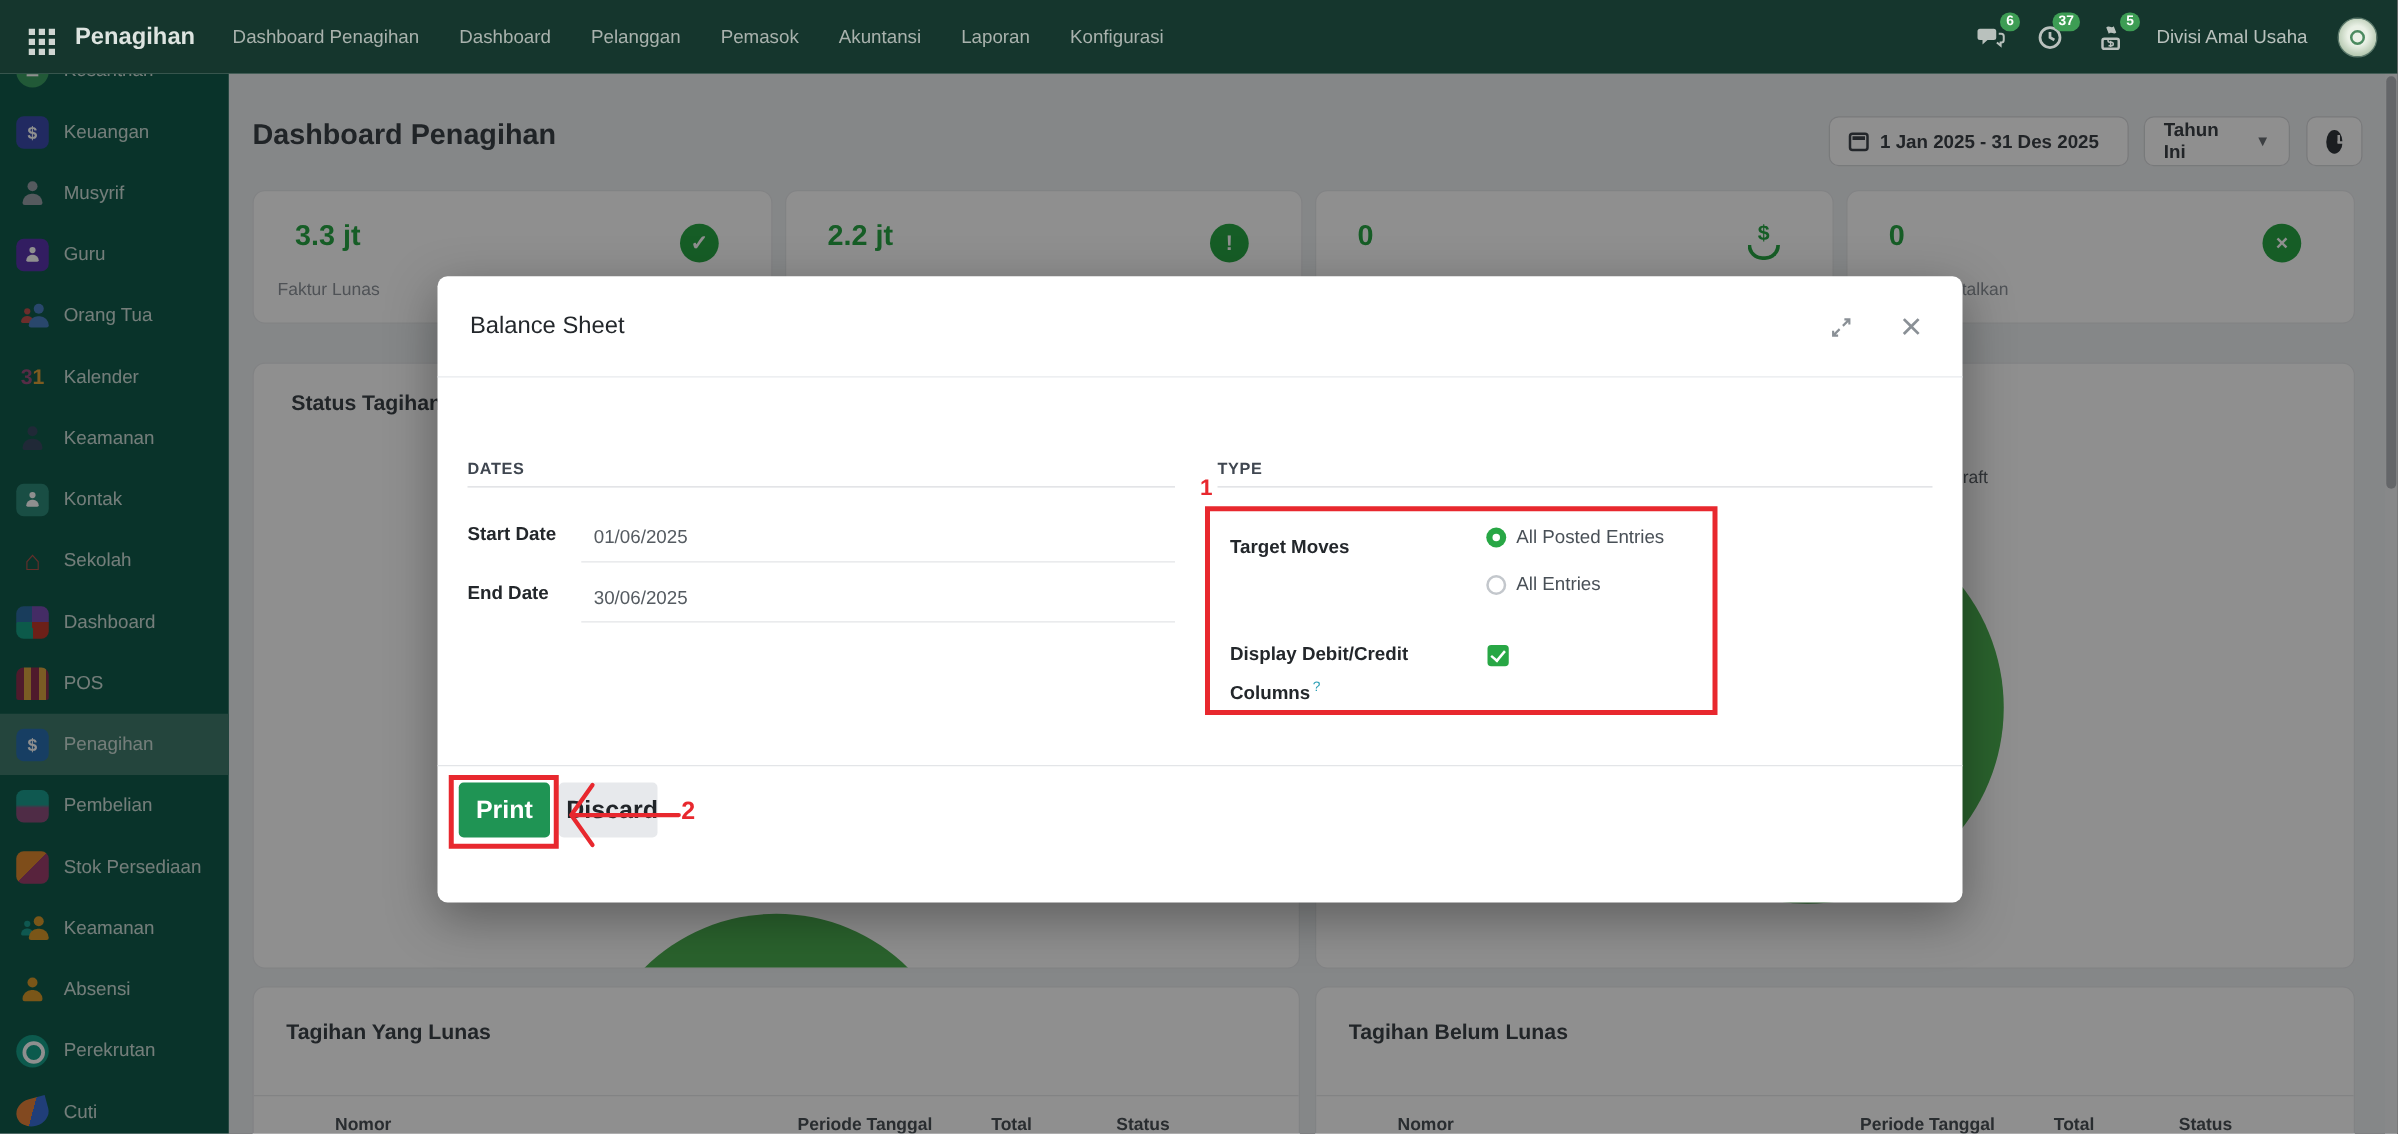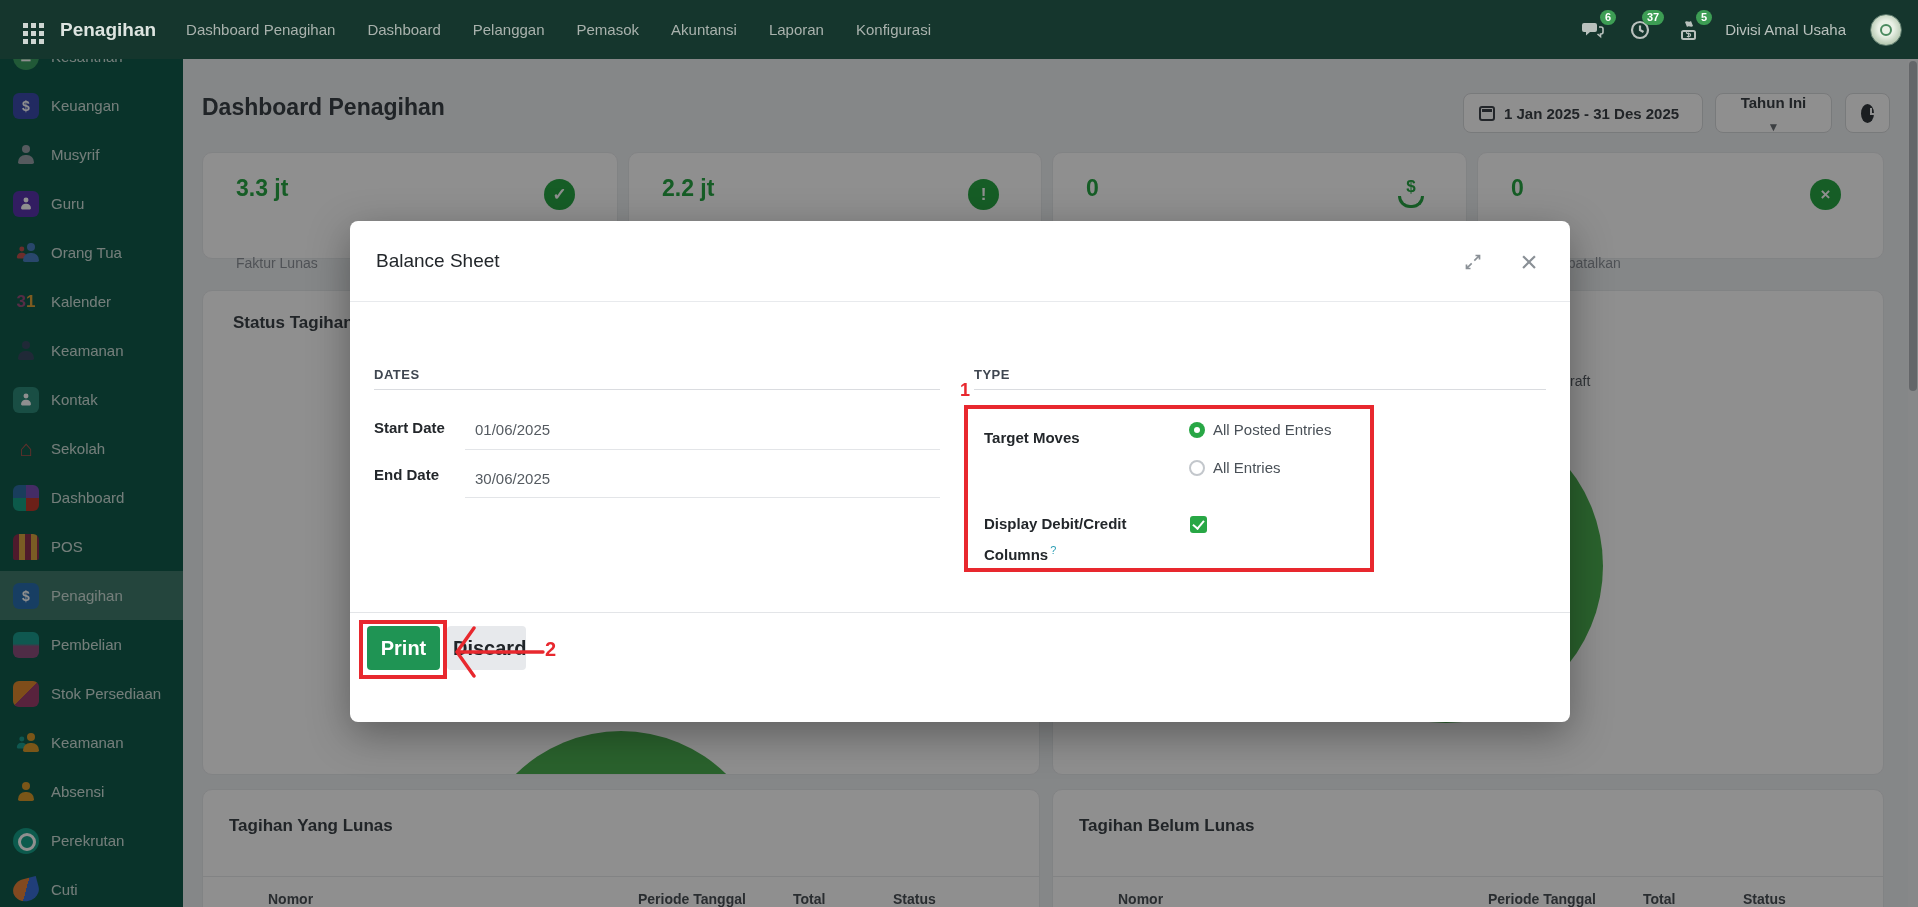--- a/index.html
+++ b/index.html
@@ -42,32 +42,32 @@
   .cal31 b:first-child{color:#9c4f7e;}
   .cal31 b:last-child{color:#e0a23a;}
   .circle-q{border-radius:50%;background:#17a089;position:relative;}
   .circle-q::after{content:"";position:absolute;top:5px;left:5px;width:12px;height:12px;border-radius:50%;border:3px solid #fff;}
 
   
   .page-title{position:absolute;left:202px;top:94px;font-size:23px;font-weight:700;color:#3a4046;z-index:1;}
   .ctl{position:absolute;top:93px;height:40px;background:#fff;border:1px solid #d7d9dc;border-radius:8px;
        display:flex;align-items:center;gap:9px;font-size:15px;font-weight:600;color:#3b4147;z-index:1;cursor:pointer;padding:0 15px;}
   .ctl.date{left:1463px;width:240px;}
-  .ctl.period{left:1715px;width:117px;justify-content:space-between;flex-direction:column;}
+  .ctl.period{left:1715px;width:117px;justify-content:space-between;}
   .ctl.hist{left:1845px;width:45px;justify-content:center;}
   .cal-glyph{width:16px;height:15px;border:2px solid #3f454b;border-radius:3px;position:relative;flex:0 0 16px;}
   .cal-glyph::before{content:"";position:absolute;left:1px;right:1px;top:1px;height:3px;background:#3f454b;}
   .caret{color:#6b7177;font-size:12px;}
   .clock-glyph{width:19px;height:19px;border-radius:50%;background:#30363c;position:relative;}
   .clock-glyph::before{content:"";position:absolute;left:9px;top:4px;width:2px;height:6px;background:#fff;}
   .clock-glyph::after{content:"";position:absolute;left:9px;top:9px;width:5px;height:2px;background:#fff;}
 
   .kpi{position:absolute;top:152px;height:107px;background:#fff;border:1px solid #e7e9ec;border-radius:10px;z-index:1;}
   .kpi-val{position:absolute;left:33px;top:22px;font-size:23px;font-weight:700;color:#28a745;}
-  .kpi-label{position:absolute;left:33px;top:70px;font-size:14px;color:#8d939a;white-space:nowrap;margin-top:32px;}
+  .kpi-label{position:absolute;left:19px;top:70px;font-size:14px;color:#8d939a;white-space:nowrap;}
   .kpi-ico{position:absolute;right:42px;top:26px;}
   .circ{width:31px;height:31px;border-radius:50%;background:#28a745;color:#fff;display:flex;
         align-items:center;justify-content:center;font-size:17px;font-weight:700;}
   .hand-dollar{display:flex;flex-direction:column;align-items:center;color:#28a745;}
   .hand-dollar .ds{font-size:17px;font-weight:700;line-height:15px;}
   .hand-dollar .palm{width:26px;height:12px;border:3px solid #28a745;border-top:none;border-radius:0 0 13px 13px;margin-top:2px;}
 
   .card{position:absolute;background:#fff;border:1px solid #e7e9ec;border-radius:10px;overflow:hidden;z-index:1;}
   .card-title{position:absolute;left:30px;top:22px;font-size:17px;font-weight:600;color:#3c4248;white-space:nowrap;}
   .pie{position:absolute;border-radius:50%;background:#4caf50;}

